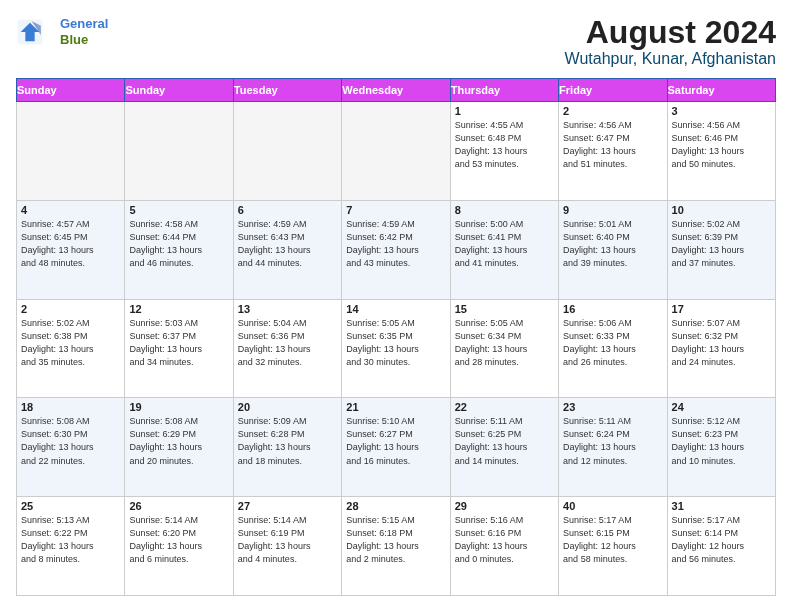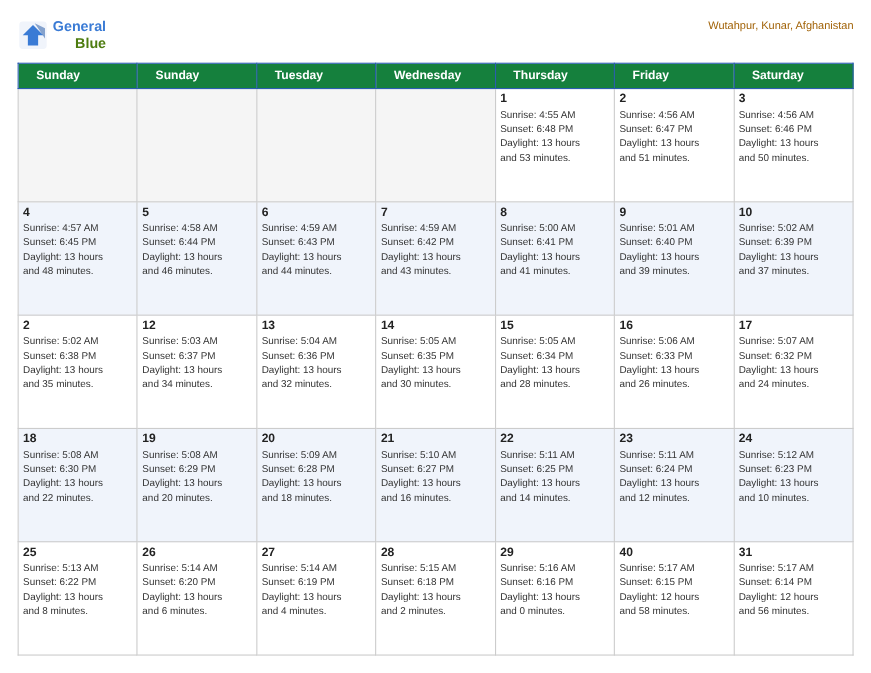--- a/index.html
+++ b/index.html
@@ -19,22 +19,21 @@
     }
     .header {
       display: flex;
       justify-content: space-between;
       align-items: flex-start;
       margin-bottom: 10px;
     }
     .logo {
       display: flex;
       align-items: center;
-      gap: 4px;
-      text-align: right;
+      gap: 16px;
     }
     .logo-text {
       font-size: 13px;
       font-weight: bold;
       color: #1a1a2e;
       line-height: 1.2;
     }
     .logo-text span {
       color: #3a7bd5;
     }
@@ -45,37 +44,37 @@
     .title-block {
       text-align: right;
     }
     .month-year {
       font-size: 32px;
       font-weight: bold;
       color: #222;
       line-height: 1;
     }
     .location {
-      font-size: 10px;
-      color: #a16207;
+      font-size: 16px;
+      color: #0c4a6e;
       margin-top: 2px;
     }
     .calendar {
       flex: 1;
       border: 1px solid #ccc;
       border-collapse: collapse;
       width: 100%;
       table-layout: fixed;
     }
     .calendar th {
-      background: #15803d;
+      background: #d946ef;
       color: #fff;
       font-size: 11px;
       font-weight: bold;
-      padding: 5px 16px;
+      padding: 5px 0;
       text-align: left;
       border: 1px solid #2a5db0;
     }
     .calendar td {
       border: 1px solid #ccc;
       vertical-align: top;
       padding: 3px 4px;
       font-size: 9.5px;
       color: #222;
       background: #fff;
@@ -112,20 +111,21 @@
         <rect x="2" y="2" width="32" height="32" rx="4" fill="#f0f4fb"></rect>
         <polygon points="18,6 30,18 24,18 24,30 12,30 12,18 6,18" fill="#3a7bd5"></polygon>
         <polygon points="20,4 32,10 32,22" fill="#1a4fa0" opacity="0.5"></polygon>
       </svg>
       <div class="logo-text">
         <div><span>General</span></div>
         <div><span style="color:#4d7c0f">Blue</span></div>
       </div>
     </div>
     <div class="title-block">
+      <div class="month-year">August 2024</div>
       <div class="location">Wutahpur, Kunar, Afghanistan</div>
     </div>
   </div>
 
   <table class="calendar">
     <thead>
       <tr id="weekday-header">
           <th>Sunday</th>
           <th>Sunday</th>
           <th>Tuesday</th>

